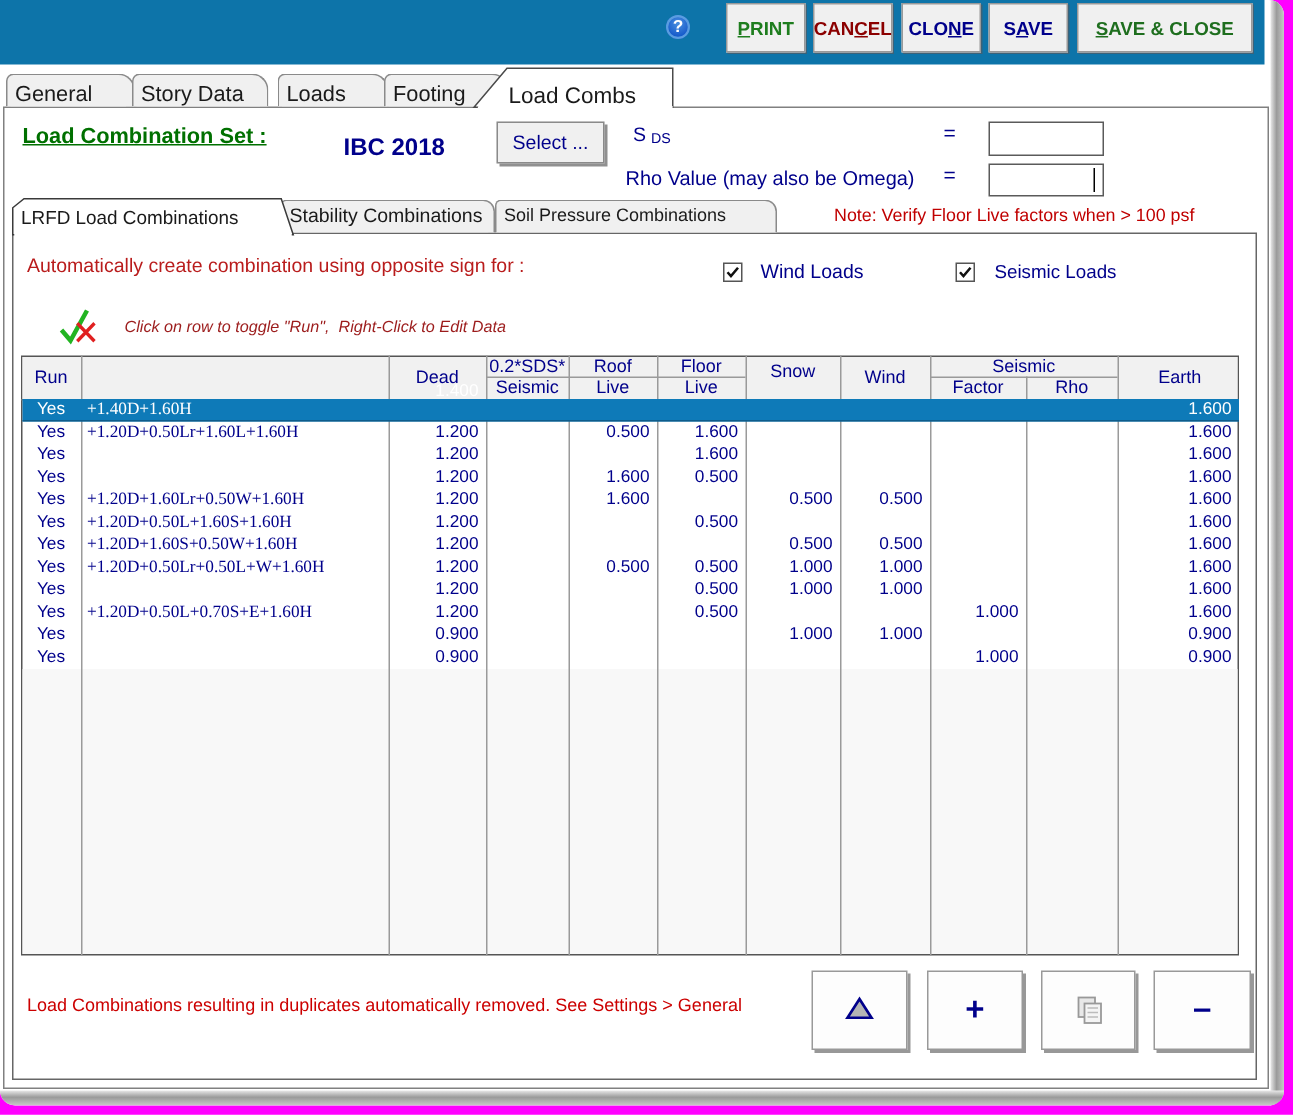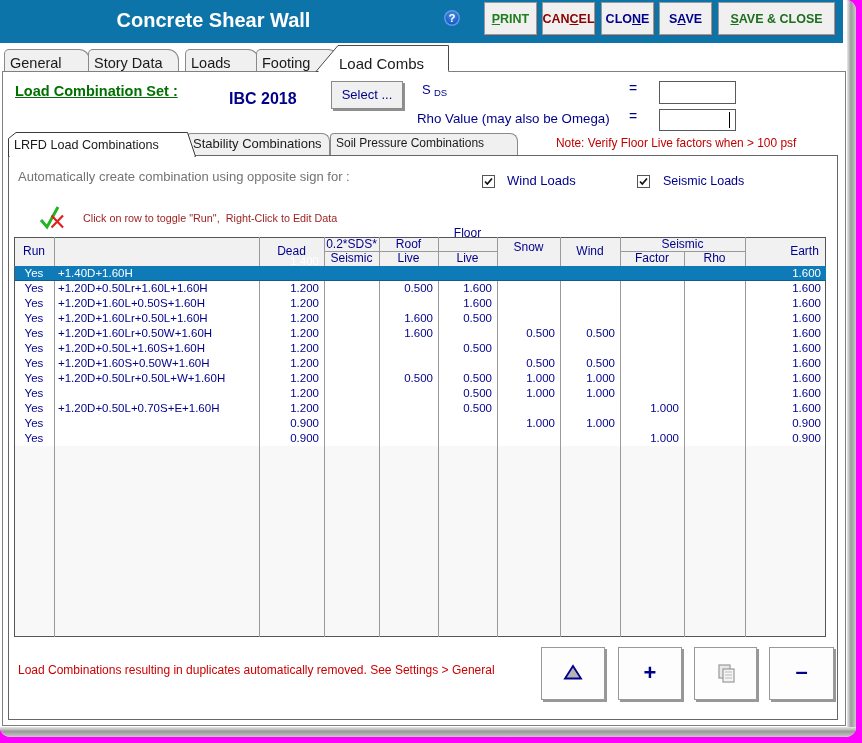--- a/index.html
+++ b/index.html
@@ -23,29 +23,28 @@
   border-radius:5px 11px 0 0; font-size:14.5px; color:#1a1a1a; }
 .tab span { position:absolute; left:5px; top:5px; white-space:nowrap; }
 #panel1 { position:absolute; left:2px; top:71px; width:844px; height:655px;
   border:1px solid #808080; background:#fff; }
 #panel2 { position:absolute; left:8px; top:155px; width:830px; height:565px;
   border:1px solid #666; background:#fff; }
 .vl { width:1px; background:#9a9a9a; }
 .hl { height:1px; background:#d8d8d8; }
 .c { font-size:11.5px; color:#00008b; height:15px; line-height:15px; white-space:nowrap; }
 .run { text-align:center; }
-.comb { padding-left:4px; }
+.comb { padding-left:4px;font-family:Liberation Serif, serif; }
 .num { text-align:right; }
 .sel { color:#fff; }
 .selbg { background:#0e7ab8; border-bottom:1px solid #0f5c8a; }
 .hdr { position:absolute; font-size:12px; line-height:14px; color:#00008b; text-align:center; white-space:nowrap; }
 </style></head><body>
 <div id="frame">
   <div id="titlebar"></div>
-  <div id="title">Concrete Shear Wall</div>
   <div id="help">?</div>
   <div class="tbtn" style="left:484px;width:53px;color:#1e7d1e">
       <span><u>P</u>RINT</span>
     </div>
   <div class="tbtn" style="left:542px;width:53px;color:#8b0000">
       <span>CAN<u>C</u>EL</span>
     </div>
   <div class="tbtn" style="left:601px;width:53px;color:#00008b">
       <span>CLO<u>N</u>E</span>
     </div>
@@ -98,39 +97,39 @@
   <div class="tab" style="left:330px;top:133px;width:188px;height:22px;border-radius:4px 8px 0 0">
       <span style="top:2px;font-size:12px">Soil Pressure Combinations</span>
     </div>
   <svg class="abs" style="left:0;top:130px" width="240" height="30">
     <path d="M 8.5,26.5 L 8.5,8.5 L 16,2.5 L 187.5,2.5 L 195.5,26.5 Z" fill="#ffffff" stroke="#3a3a3a" stroke-width="1"></path>
     <path d="M 9.5,28 L 194.5,28 L 194.5,25.6 L 9.5,25.6 Z" fill="#ffffff" stroke="none"></path>
     <text x="14" y="19" font-size="12.6" fill="#1a1a1a">LRFD Load Combinations</text>
   </svg>
   <div class="abs" style="left:556px;top:136px;font-size:11.9px;color:#c00000">Note: Verify Floor Live factors when &gt; 100 psf</div>
 
-  <div class="abs" style="left:18px;top:169px;font-size:13px;color:#737373">Automatically create combination using opposite sign for :</div>
+  <div class="abs" style="left:18px;top:169px;font-size:13px;color:#b91c1c">Automatically create combination using opposite sign for :</div>
   <div class="abs" style="left:482px;top:175px;width:13px;height:13px;background:#fff;border:1px solid #555">
     <svg width="11" height="11" style="position:absolute;left:0;top:0">
         <path d="M2,5.5 L4.3,8 L9,2.5" stroke="#111" stroke-width="1.7" fill="none"></path>
       </svg>
     </div>
   <div class="abs" style="left:507px;top:173px;font-size:13px;color:#00008b">Wind Loads</div>
   <div class="abs" style="left:637px;top:175px;width:13px;height:13px;background:#fff;border:1px solid #555">
     <svg width="11" height="11" style="position:absolute;left:0;top:0">
         <path d="M2,5.5 L4.3,8 L9,2.5" stroke="#111" stroke-width="1.7" fill="none"></path>
       </svg>
     </div>
   <div class="abs" style="left:663px;top:174px;font-size:12.5px;color:#00008b">Seismic Loads</div>
 
   <svg class="abs" style="left:38px;top:204px" width="30" height="28">
     <path d="M3,16 L9,23 L20,3" stroke="#22b422" stroke-width="3" fill="none"></path>
     <path d="M13.5,11.5 L25,23.5 M25,11.5 L13.5,23.5" stroke="#e02020" stroke-width="2.2" fill="none"></path>
   </svg>
-  <div class="abs" style="left:83px;top:212px;font-size:10.8px;color:#9c1c1c">Click on row to toggle "Run",&nbsp; Right-Click to Edit Data</div>
+  <div class="abs" style="left:83px;top:212px;font-size:10.8px;font-style:italic;color:#9c1c1c">Click on row to toggle "Run",&nbsp; Right-Click to Edit Data</div>
 
   <div class="abs" style="left:14px;top:237px;width:812px;height:400px;border:1px solid #555;background:#fff"></div>
   <div class="abs" style="left:15px;top:446px;width:810px;height:190px;background:#f8f8f8"></div>
   <div class="abs" style="left:15px;top:238px;width:810px;height:28px;background:#f1f1f1"></div>
   <div class="vl" style="left:54px;top:237px;height:400px"></div>
 <div class="vl" style="left:259px;top:237px;height:400px"></div>
 <div class="vl" style="left:324px;top:237px;height:400px"></div>
 <div class="vl" style="left:379px;top:237px;height:400px"></div>
 <div class="vl" style="left:438px;top:237px;height:400px"></div>
 <div class="vl" style="left:497px;top:237px;height:400px"></div>
@@ -140,28 +139,28 @@
 <div class="vl" style="left:745px;top:237px;height:400px"></div>
 
   <div class="hl" style="left:14px;top:266px;width:812px;background:#777"></div>
 
   <div class="hdr" style="left:14px;top:244px;width:40px">Run</div>
   <div class="hdr" style="left:259px;top:244px;width:65px">Dead</div>
   <div class="hdr" style="left:324px;top:237px;width:55px">0.2*SDS*</div>
   <div class="hdr" style="left:324px;top:251px;width:55px">Seismic</div>
   <div class="hdr" style="left:379px;top:237px;width:59px">Roof</div>
   <div class="hdr" style="left:379px;top:251px;width:59px">Live</div>
-  <div class="hdr" style="left:438px;top:226px;width:59px">Floor</div>
+  <div class="hdr" style="left:438px;top:237px;width:59px">Floor</div>
   <div class="hdr" style="left:438px;top:251px;width:59px">Live</div>
   <div class="hdr" style="left:497px;top:240px;width:63px">Snow</div>
   <div class="hdr" style="left:560px;top:244px;width:60px">Wind</div>
   <div class="hdr" style="left:620px;top:237px;width:125px">Seismic</div>
   <div class="hdr" style="left:620px;top:251px;width:64px">Factor</div>
   <div class="hdr" style="left:684px;top:251px;width:61px">Rho</div>
-  <div class="hdr" style="left:764px;top:244px;width:81px">Earth</div>
+  <div class="hdr" style="left:746px;top:244px;width:81px">Earth</div>
   <div class="hl" style="left:324px;top:251px;width:173px;background:#9a9a9a"></div>
   <div class="hl" style="left:620px;top:251px;width:125px;background:#9a9a9a"></div>
   <div class="selbg" style="left:15px;top:266px;width:811px;height:15px"></div>
 <div class="c run sel" style="left:14px;top:266px;width:40px">Yes</div>
     <div class="c comb sel" style="left:54px;top:266px;width:205px">+1.40D+1.60H</div>
     <div class="c num sel" style="left:259px;top:254px;width:60px">1.400</div>
     <div class="c num sel" style="left:324px;top:266px;width:50px"></div>
     <div class="c num sel" style="left:379px;top:266px;width:54px"></div>
     <div class="c num sel" style="left:438px;top:266px;width:54px"></div>
     <div class="c num sel" style="left:497px;top:266px;width:58px"></div>
@@ -174,32 +173,30 @@
     <div class="c num" style="left:259px;top:281px;width:60px">1.200</div>
     <div class="c num" style="left:324px;top:281px;width:50px"></div>
     <div class="c num" style="left:379px;top:281px;width:54px">0.500</div>
     <div class="c num" style="left:438px;top:281px;width:54px">1.600</div>
     <div class="c num" style="left:497px;top:281px;width:58px"></div>
     <div class="c num" style="left:560px;top:281px;width:55px"></div>
     <div class="c num" style="left:620px;top:281px;width:59px"></div>
     <div class="c num" style="left:684px;top:281px;width:56px"></div>
     <div class="c num" style="left:745px;top:281px;width:76px">1.600</div>
 <div class="c run" style="left:14px;top:296px;width:40px">Yes</div>
-    <div class="c comb" style="left:54px;top:296px;width:205px">+1.20D+1.60L+0.50S+1.60H</div>
     <div class="c num" style="left:259px;top:296px;width:60px">1.200</div>
     <div class="c num" style="left:324px;top:296px;width:50px"></div>
     <div class="c num" style="left:379px;top:296px;width:54px"></div>
     <div class="c num" style="left:438px;top:296px;width:54px">1.600</div>
     <div class="c num" style="left:497px;top:296px;width:58px"></div>
     <div class="c num" style="left:560px;top:296px;width:55px"></div>
     <div class="c num" style="left:620px;top:296px;width:59px"></div>
     <div class="c num" style="left:684px;top:296px;width:56px"></div>
     <div class="c num" style="left:745px;top:296px;width:76px">1.600</div>
 <div class="c run" style="left:14px;top:311px;width:40px">Yes</div>
-    <div class="c comb" style="left:54px;top:311px;width:205px">+1.20D+1.60Lr+0.50L+1.60H</div>
     <div class="c num" style="left:259px;top:311px;width:60px">1.200</div>
     <div class="c num" style="left:324px;top:311px;width:50px"></div>
     <div class="c num" style="left:379px;top:311px;width:54px">1.600</div>
     <div class="c num" style="left:438px;top:311px;width:54px">0.500</div>
     <div class="c num" style="left:497px;top:311px;width:58px"></div>
     <div class="c num" style="left:560px;top:311px;width:55px"></div>
     <div class="c num" style="left:620px;top:311px;width:59px"></div>
     <div class="c num" style="left:684px;top:311px;width:56px"></div>
     <div class="c num" style="left:745px;top:311px;width:76px">1.600</div>
 <div class="c run" style="left:14px;top:326px;width:40px">Yes</div>

